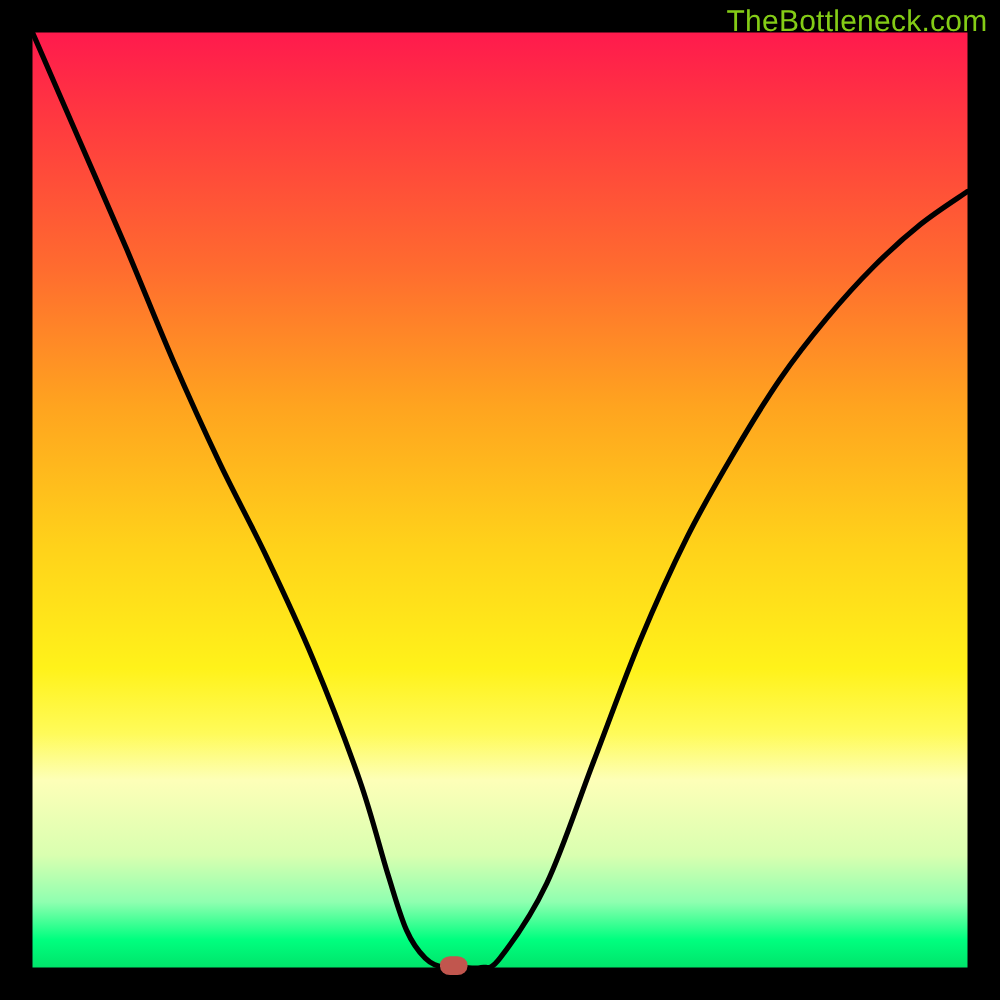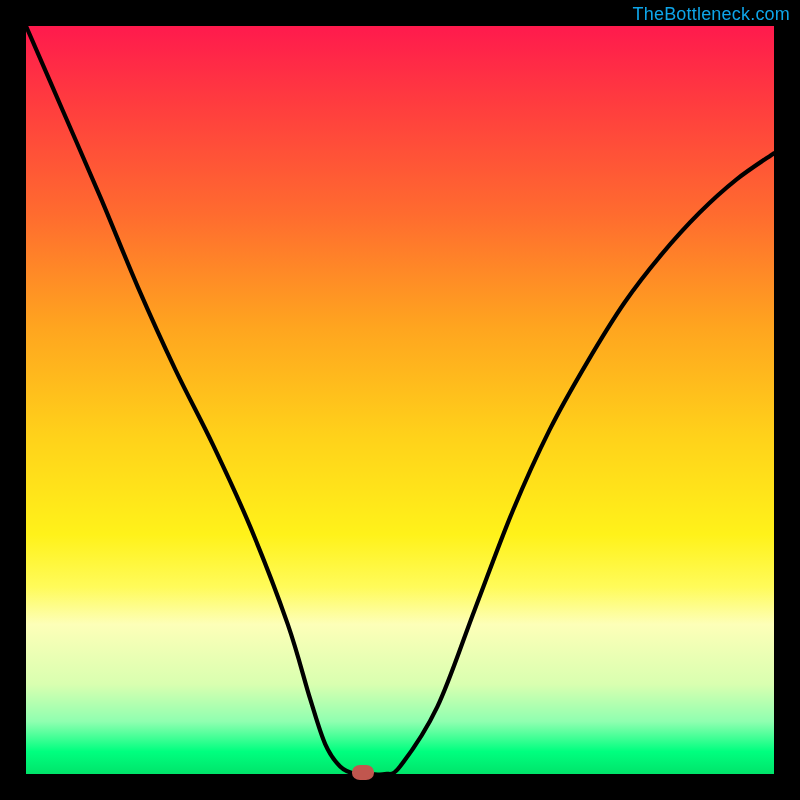--- a/index.html
+++ b/index.html
@@ -36,22 +36,22 @@
       #d9ffb0 88%,
       #8fffb0 93%,
       #00ff7f 97%,
       #00e46a 100%
     );
   }
   .watermark {
     position: absolute;
     top: 4px;
     right: 10px;
-    color: #0ea5e9;
-    font-size: 18px;
+    color: #84cc16;
+    font-size: 24px;
     font-weight: 500;
     letter-spacing: 0.2px;
     user-select: none;
   }
   svg.curve {
     position: absolute;
     left: 0; top: 0;
     width: 748px; height: 748px;
     overflow: visible;
   }

